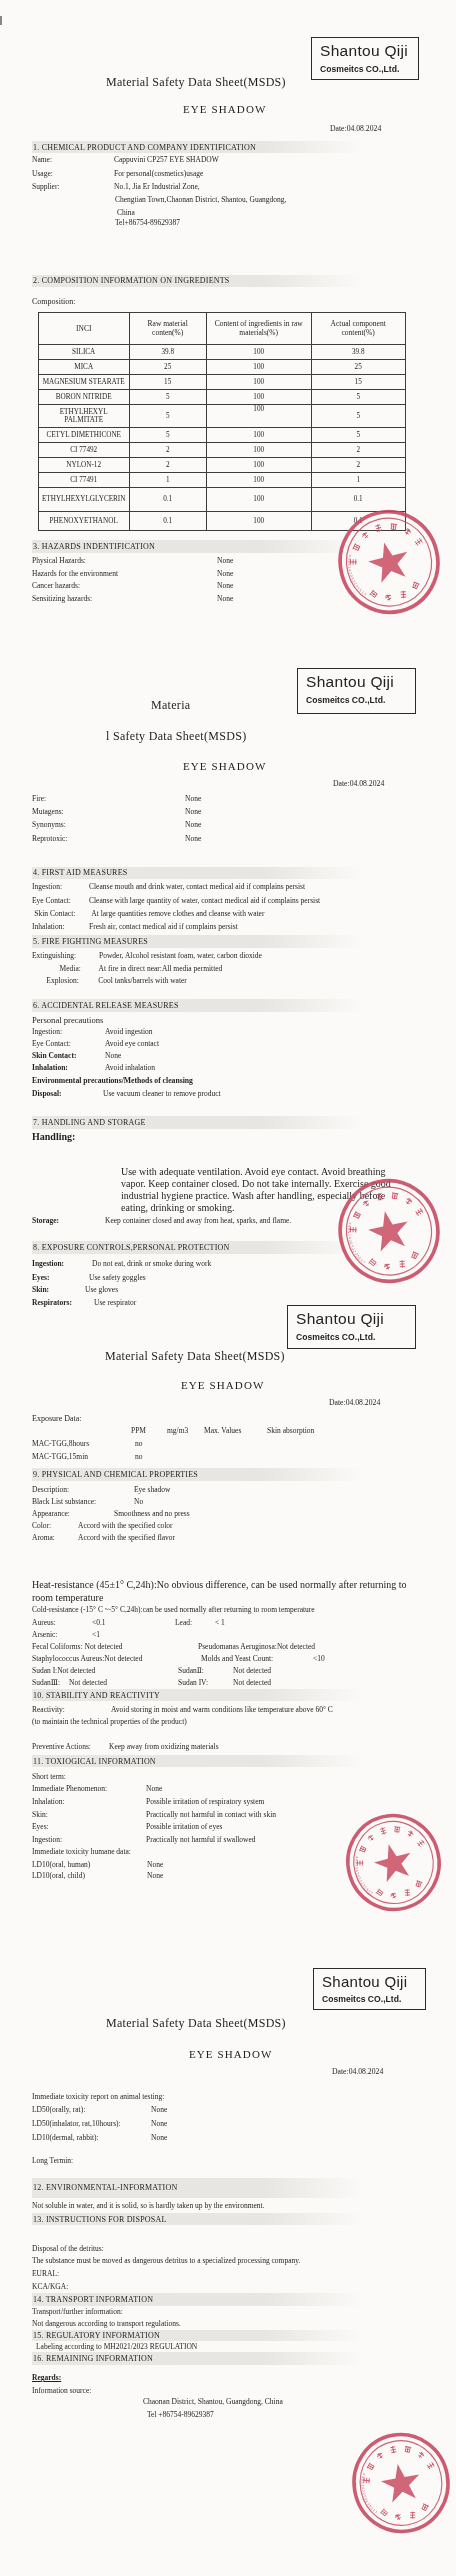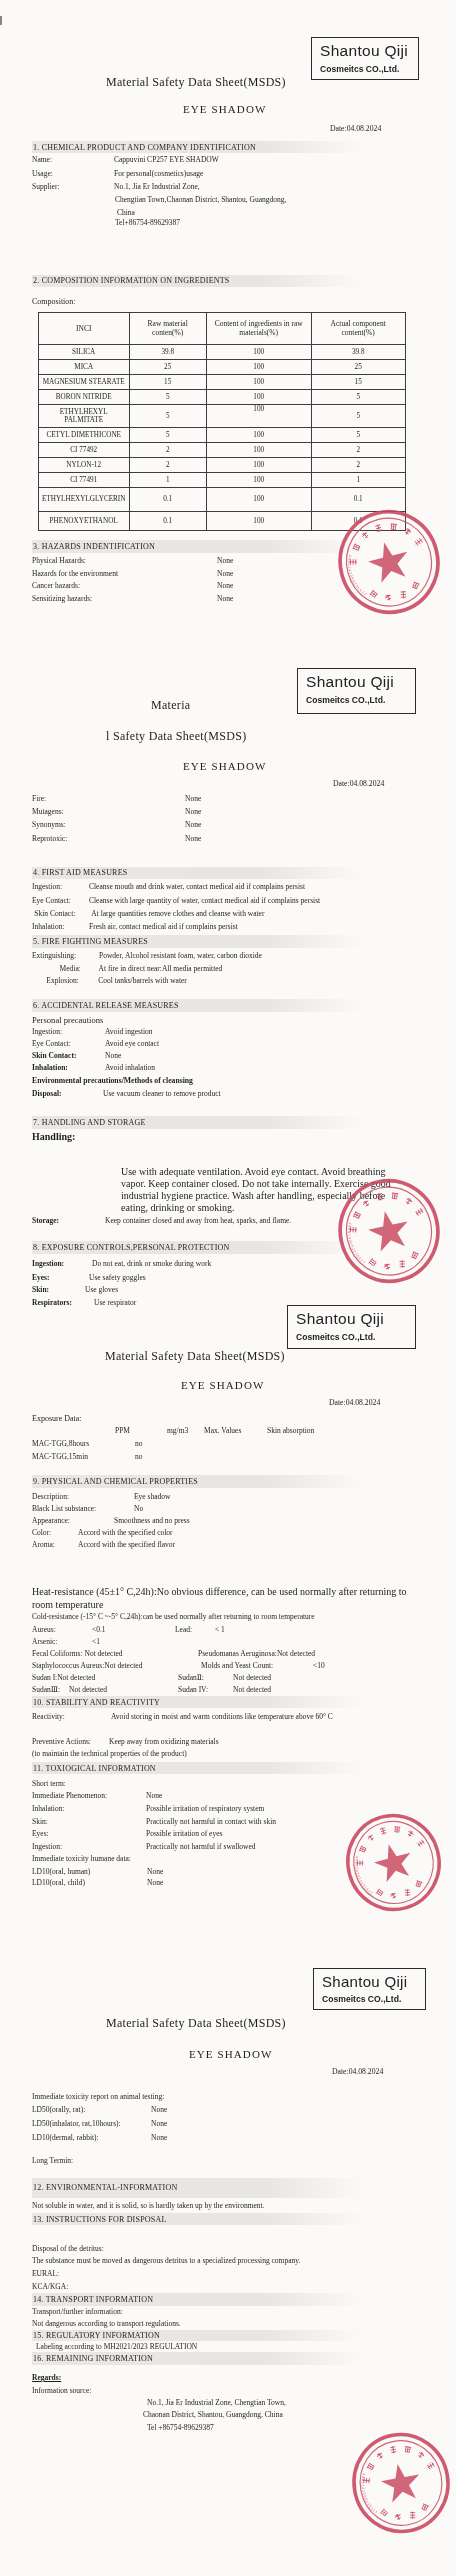--- a/index.html
+++ b/index.html
@@ -350,35 +350,35 @@
       <div class="logo-name">Shantou Qiji</div>
       <div class="logo-sub">Cosmeitcs CO.,Ltd.</div>
     </div>
     <div class="doc-title" style="left:105px;top:52px;width:173px;text-align:center">Material Safety Data Sheet(MSDS)</div>
     <div class="product" style="left:181px;top:82px;width:63px;text-align:center">EYE SHADOW</div>
     <div class="date" style="left:329px;top:101px">Date:04.08.2024</div>
 
     <div class="body" style="top:116px">
       <div class="r" style="font-size:8px">Exposure Data:</div>
       <div class="exph">
-        <span style="left:83px">PPM</span>
+        <span style="left:99px">PPM</span>
         <span style="left:135px">mg/m3</span>
         <span style="left:172px">Max. Values</span>
         <span style="left:235px">Skin absorption</span>
       </div>
       <div class="r">
         <span class="l" style="width:103px">MAC-TGG,8hours</span>
         <span class="v">no</span>
       </div>
       <div class="r">
         <span class="l" style="width:103px">MAC-TGG,15min</span>
         <span class="v">no</span>
       </div>
 
-      <div class="sec" style="margin-top:12px">9. PHYSICAL AND CHEMICAL PROPERTIES</div>
+      <div class="sec" style="margin-top:5px">9. PHYSICAL AND CHEMICAL PROPERTIES</div>
       <div class="r" style="margin-top:3.4px;height:12px;line-height:12px">
         <span class="l" style="width:102px">Description:</span>
         <span class="v">Eye shadow</span>
       </div>
       <div class="r" style="height:12px;line-height:12px">
         <span class="l" style="width:102px">Black List substance:</span>
         <span class="v">No</span>
       </div>
       <div class="r" style="height:12px;line-height:12px">
         <span class="l" style="width:82px">Appearance:</span>
@@ -427,26 +427,26 @@
         <span class="l" style="width:109px">Not detected</span>
         <span class="l" style="width:55px">Sudan IV:</span>
         <span class="v">Not detected</span>
       </div>
 
       <div class="sec">10. STABILITY AND REACTIVITY</div>
       <div class="r" style="margin-top:2.3px">
         <span class="l" style="width:79px">Reactivity:</span>
         <span class="v">Avoid storing in moist and warm conditions like temperature above 60° C</span>
       </div>
+      <div class="r">
+        <span class="v">(to maintain the technical properties of the product)</span>
+      </div>
       <div class="r" style="margin-top:12.6px">
         <span class="l" style="width:77px">Preventive Actions:</span>
         <span class="v">Keep away from oxidizing materials</span>
-      </div>
-      <div class="r">
-        <span class="v">(to maintain the technical properties of the product)</span>
       </div>
 
       <div class="sec" style="margin-top:1.1px">11. TOXIOGICAL INFORMATION</div>
       <div class="r" style="margin-top:3.4px">Short term:</div>
       <div class="r">
         <span class="l" style="width:114px">Immediate Phenomenon:</span>
         <span class="v">None</span>
       </div>
       <div class="r">
         <span class="l" style="width:114px">Inhalation:</span>
@@ -519,24 +519,20 @@
       <div class="sec">14. TRANSPORT INFORMATION</div>
       <div class="r" style="height:12px;line-height:12px">Transport/further information:</div>
       <div class="r" style="height:12px;line-height:12px">Not dangerous according to transport regulations.</div>
 
       <div class="sec" style="padding:1.1px 0 1.1px 1.1px">15. REGULATORY INFORMATION</div>
       <div class="r" style="height:11.5px;line-height:11.5px;padding-left:4px">Labeling according to MH2021/2023 REGULATION</div>
 
       <div class="sec">16. REMAINING INFORMATION</div>
       <div class="r b ul" style="margin-top:7.5px">Regards:</div>
       <div class="r" style="height:11.5px;line-height:11.5px">Information source:</div>
-      <div class="r" style="height:13.2px;line-height:13.2px">
-        <span class="l" style="width:115px"></span>
-        <span class="v">No.1, Jia Er Industrial Zone, Chengtian Town,</span>
-      </div>
       <div class="r">
         <span class="l" style="width:111px"></span>
         <span class="v">Chaonan District, Shantou, Guangdong, China</span>
       </div>
       <div class="r" style="height:11.5px;line-height:11.5px">
         <span class="l" style="width:115px"></span>
         <span class="v">Tel  +86754-89629387</span>
       </div>
     </div>
 

